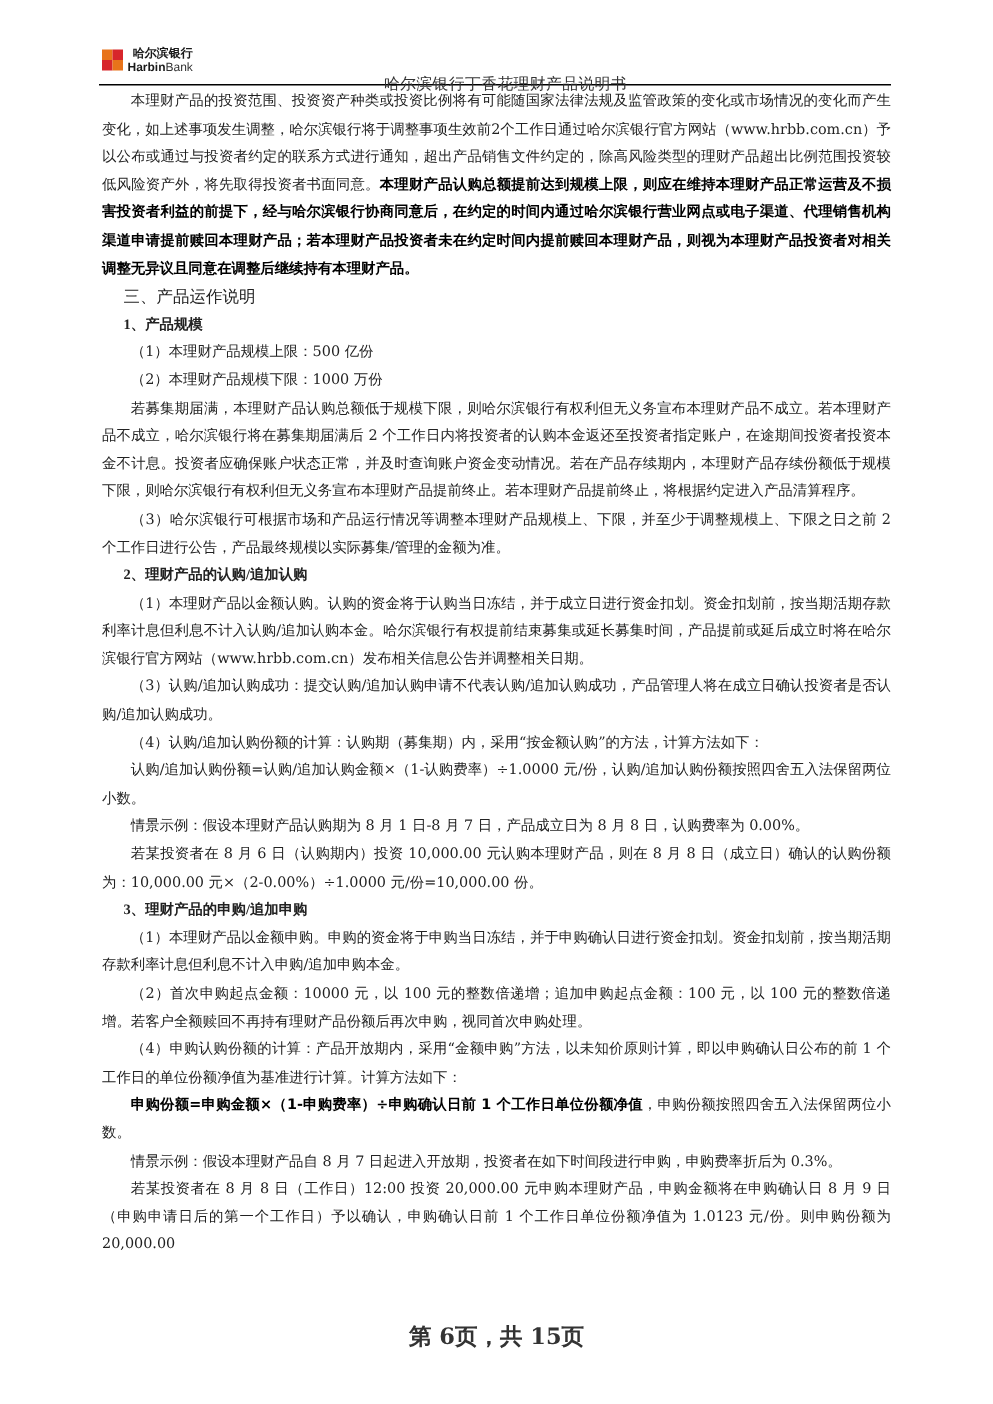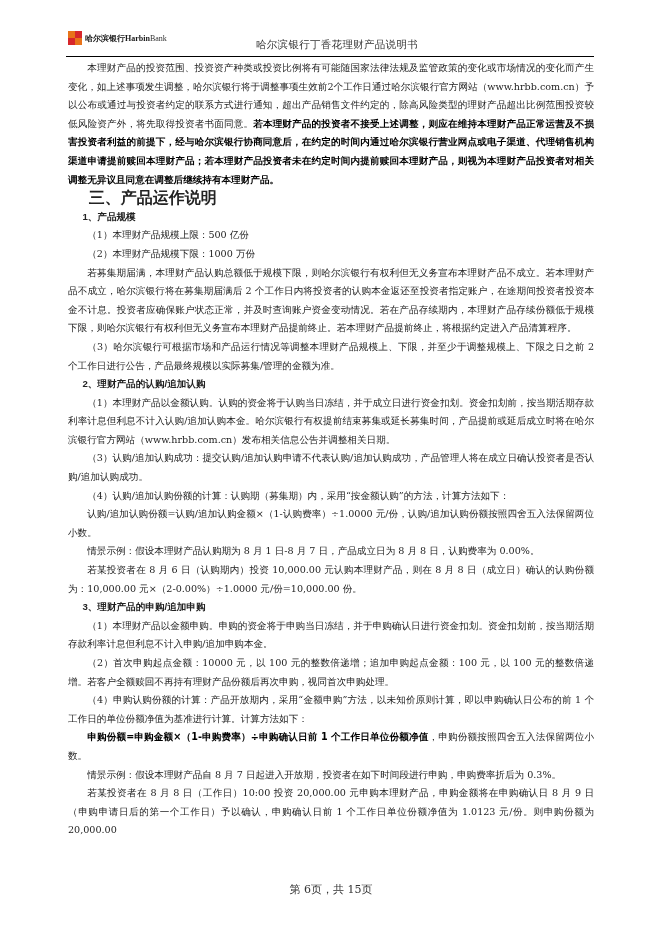--- a/index.html
+++ b/index.html
@@ -11,40 +11,40 @@
     .header {
       position: absolute; left: 66px; top: 30px; width: 528px; height: 26px;
       border-bottom: 1.5px solid #000;
     }
     .logo { position: absolute; left: 2px; top: 1px; display: flex; align-items: center; }
     .logo-mark { width: 14px; height: 14px; position: relative; margin-right: 3px; }
     .logo-mark .sq1 { position: absolute; left: 0; top: 0; width: 7px; height: 7px; background: #e8731a; }
     .logo-mark .sq2 { position: absolute; left: 7px; top: 0; width: 7px; height: 7px; background: #d7262b; }
     .logo-mark .sq3 { position: absolute; left: 0; top: 7px; width: 7px; height: 7px; background: #d7262b; }
     .logo-mark .sq4 { position: absolute; left: 7px; top: 7px; width: 7px; height: 7px; background: #e8731a; }
-    .logo-text { display: flex; flex-direction: row; line-height: 9px; align-items: flex-end; }
+    .logo-text { display: flex; flex-direction: column; line-height: 9px; align-items: flex-end; }
     .logo-cn { font-size: 8px; font-weight: bold; color: #1a1a1a; font-family: "DejaVu Sans", sans-serif; }
-    .logo-en { font-size: 8px; font-family: Liberation Serif, serif; color: #333; }
+    .logo-en { font-size: 8px; font-family: Liberation Sans, sans-serif; color: #333; }
     .logo-en b { color: #1a1a1a; }
     .header-title {
-      position: absolute; left: 190px; top: 8px; font-size: 10.5px; color: #333;
+      position: absolute; left: 190px; top: 19px; font-size: 10.5px; color: #333;
       letter-spacing: 0.3px;
       text-align: center;
     }
     .content {
       position: absolute; left: 68px; top: 59px; width: 526px;
       font-size: 9.6px; line-height: 18.6px; text-align: justify;
     }
     .content p { margin: 0; text-indent: 2em; }
-    .content .h2 { font-weight: bold; font-size: 16px; text-indent: 1.3em; font-family: "DejaVu Sans", sans-serif; }
-    .content .h3 { font-weight: bold; text-indent: 1.5em; font-family: Liberation Sans, sans-serif; }
+    .content .h2 { font-weight: normal; font-size: 11px; text-indent: 1.3em; font-family: "DejaVu Sans", sans-serif; }
+    .content .h3 { font-weight: bold; text-indent: 1.5em; font-family: Liberation Serif, serif; }
     .bold { font-weight: bold; color: #000; font-family: "DejaVu Sans", sans-serif; }
     .footer {
       position: absolute; left: 0; width: 662px; top: 882px; text-align: center;
-      font-size: 11px; color: #333;
+      font-size: 15px; color: #333; font-weight: bold;
     }
   </style>
 </head>
 <body>
 
 <div class="header">
   <div class="logo">
     <div class="logo-mark">
       <div class="sq1"></div>
         <div class="sq2"></div>
@@ -53,36 +53,36 @@
     </div>
     <div class="logo-text">
       <span class="logo-cn">哈尔滨银行</span>
       <span class="logo-en"><b>Harbin</b><span>Bank</span></span>
     </div>
   </div>
   <div class="header-title">哈尔滨银行丁香花理财产品说明书</div>
 </div>
 
 <div class="content">
-  <p><span>本理财产品的投资范围、投资资产种类或投资比例将有可能随国家法律法规及监管政策的变化或市场情况的变化而产生变化，如上述事项发生调整，哈尔滨银行将于调整事项生效前2个工作日通过哈尔滨银行官方网站（www.hrbb.com.cn）予以公布或通过与投资者约定的联系方式进行通知，超出产品销售文件约定的，除高风险类型的理财产品超出比例范围投资较低风险资产外，将先取得投资者书面同意。</span><span class="bold">若本理财产品的投资者不接受上述调整，则应在维持本理财产品正常运营及不损害投资者利益的前提下，经与哈尔滨银行协商同意后，在约定的时间内通过哈尔滨银行营业网点或电子渠道、代理销售机构渠道申请提前赎回本理财产品；若本理财产品投资者未在约定时间内提前赎回本理财产品，则视为本理财产品投资者对相关调整无异议且同意在调整后继续持有本理财产品。</span></p>
+  <p><span>本理财产品的投资范围、投资资产种类或投资比例将有可能随国家法律法规及监管政策的变化或市场情况的变化而产生变化，如上述事项发生调整，哈尔滨银行将于调整事项生效前2个工作日通过哈尔滨银行官方网站（www.hrbb.com.cn）予以公布或通过与投资者约定的联系方式进行通知，超出产品销售文件约定的，除高风险类型的理财产品超出比例范围投资较低风险资产外，将先取得投资者书面同意。</span><span class="bold">本理财产品认购总额提前达到规模上限，则应在维持本理财产品正常运营及不损害投资者利益的前提下，经与哈尔滨银行协商同意后，在约定的时间内通过哈尔滨银行营业网点或电子渠道、代理销售机构渠道申请提前赎回本理财产品；若本理财产品投资者未在约定时间内提前赎回本理财产品，则视为本理财产品投资者对相关调整无异议且同意在调整后继续持有本理财产品。</span></p>
   <p class="h2">三、产品运作说明</p>
   <p class="h3">1、产品规模</p>
   <p>（1）本理财产品规模上限：500 亿份</p>
   <p>（2）本理财产品规模下限：1000 万份</p>
   <p>若募集期届满，本理财产品认购总额低于规模下限，则哈尔滨银行有权利但无义务宣布本理财产品不成立。若本理财产品不成立，哈尔滨银行将在募集期届满后 2 个工作日内将投资者的认购本金返还至投资者指定账户，在途期间投资者投资本金不计息。投资者应确保账户状态正常，并及时查询账户资金变动情况。若在产品存续期内，本理财产品存续份额低于规模下限，则哈尔滨银行有权利但无义务宣布本理财产品提前终止。若本理财产品提前终止，将根据约定进入产品清算程序。</p>
   <p>（3）哈尔滨银行可根据市场和产品运行情况等调整本理财产品规模上、下限，并至少于调整规模上、下限之日之前 2 个工作日进行公告，产品最终规模以实际募集/管理的金额为准。</p>
   <p class="h3">2、理财产品的认购/追加认购</p>
   <p>（1）本理财产品以金额认购。认购的资金将于认购当日冻结，并于成立日进行资金扣划。资金扣划前，按当期活期存款利率计息但利息不计入认购/追加认购本金。哈尔滨银行有权提前结束募集或延长募集时间，产品提前或延后成立时将在哈尔滨银行官方网站（www.hrbb.com.cn）发布相关信息公告并调整相关日期。</p>
   <p>（3）认购/追加认购成功：提交认购/追加认购申请不代表认购/追加认购成功，产品管理人将在成立日确认投资者是否认购/追加认购成功。</p>
   <p>（4）认购/追加认购份额的计算：认购期（募集期）内，采用“按金额认购”的方法，计算方法如下：</p>
   <p>认购/追加认购份额=认购/追加认购金额×（1-认购费率）÷1.0000 元/份，认购/追加认购份额按照四舍五入法保留两位小数。</p>
   <p>情景示例：假设本理财产品认购期为 8 月 1 日-8 月 7 日，产品成立日为 8 月 8 日，认购费率为 0.00%。</p>
   <p>若某投资者在 8 月 6 日（认购期内）投资 10,000.00 元认购本理财产品，则在 8 月 8 日（成立日）确认的认购份额为：10,000.00 元×（2-0.00%）÷1.0000 元/份=10,000.00 份。</p>
   <p class="h3">3、理财产品的申购/追加申购</p>
   <p>（1）本理财产品以金额申购。申购的资金将于申购当日冻结，并于申购确认日进行资金扣划。资金扣划前，按当期活期存款利率计息但利息不计入申购/追加申购本金。</p>
   <p>（2）首次申购起点金额：10000 元，以 100 元的整数倍递增；追加申购起点金额：100 元，以 100 元的整数倍递增。若客户全额赎回不再持有理财产品份额后再次申购，视同首次申购处理。</p>
   <p>（4）申购认购份额的计算：产品开放期内，采用“金额申购”方法，以未知价原则计算，即以申购确认日公布的前 1 个工作日的单位份额净值为基准进行计算。计算方法如下：</p>
   <p><span class="bold">申购份额=申购金额×（1-申购费率）÷申购确认日前 1 个工作日单位份额净值</span><span>，申购份额按照四舍五入法保留两位小数。</span></p>
   <p>情景示例：假设本理财产品自 8 月 7 日起进入开放期，投资者在如下时间段进行申购，申购费率折后为 0.3%。</p>
-  <p>若某投资者在 8 月 8 日（工作日）10:00 投资 20,000.00 元申购本理财产品，申购金额将在申购确认日 8 月 9 日（申购申请日后的第一个工作日）予以确认，申购确认日前 1 个工作日单位份额净值为 1.0123 元/份。则申购份额为 20,000.00</p>
+  <p>若某投资者在 8 月 8 日（工作日）12:00 投资 20,000.00 元申购本理财产品，申购金额将在申购确认日 8 月 9 日（申购申请日后的第一个工作日）予以确认，申购确认日前 1 个工作日单位份额净值为 1.0123 元/份。则申购份额为 20,000.00</p>
 </div>
 
 <div class="footer">第 6页，共 15页</div>
 
 </body></html>

